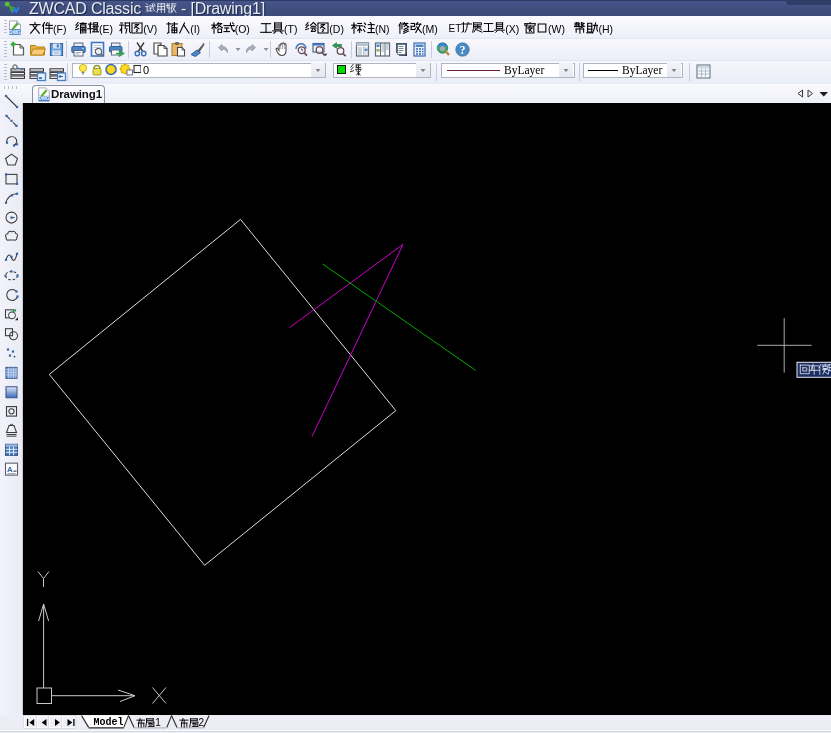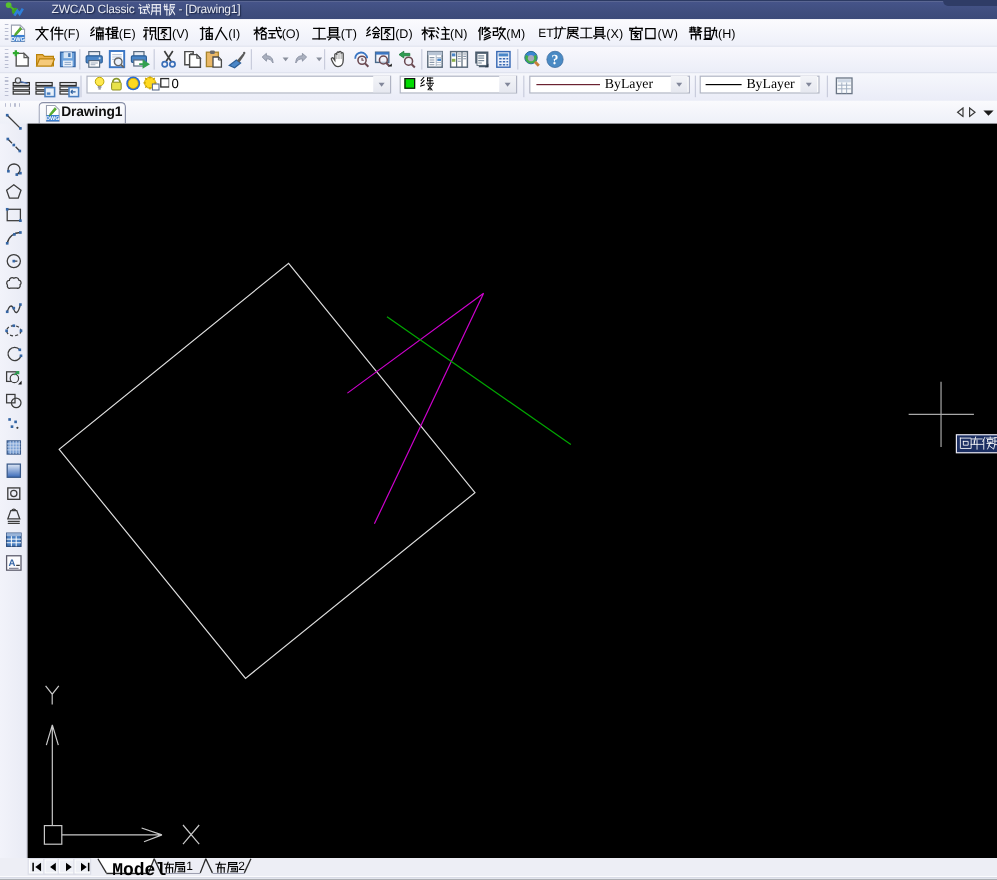--- a/index.html
+++ b/index.html
@@ -6,21 +6,21 @@
 body{position:relative;background:#eef0f8}
 </style></head><body>
 <div class="abs" style="left:0;top:0;width:831px;height:16px;background:linear-gradient(#46548a,#3f4e7e 60%,#3b4a79);border-top:1px solid #2c3a63"></div>
 <div class="abs" style="left:786px;top:0;width:45px;height:5px;background:#2f3c66;border-radius:0 0 0 4px"></div>
 <svg class="abs" style="left:4px;top:1px" width="17" height="14" viewBox="0 0 17 14">
 <circle cx="3.2" cy="3.2" r="2.4" fill="#57c22d"></circle>
     <circle cx="8.6" cy="8.2" r="2.7" fill="#3fa51e"></circle>
 <path d="M4.5 4.5 L7.5 7" stroke="#4db526" stroke-width="1.6"></path>
 <path d="M8 12 l2.4-4 2 2.6 2.6-4.4" stroke="#2e7fd9" stroke-width="2.2" fill="none"></path>
 </svg>
-<div class="abs" style="left:43px;top:3px;font-size:10px;letter-spacing:-0.2px;color:#e8eaf2;text-shadow:1px 1px 1px #1c2747;line-height:11px">ZWCAD Classic <svg width="10.5" height="10.5" viewBox="0 0 100 100" style="vertical-align:top;" fill="none" stroke="#e8eaf2" stroke-width="8.5" stroke-linecap="square">
+<div class="abs" style="left:29px;top:3px;font-size:16px;letter-spacing:-0.2px;color:#e8eaf2;text-shadow:1px 1px 1px #1c2747;line-height:11px">ZWCAD Classic <svg width="10.5" height="10.5" viewBox="0 0 100 100" style="vertical-align:top;" fill="none" stroke="#e8eaf2" stroke-width="8.5" stroke-linecap="square">
       <path d="M12,6 L22,16"></path>
       <path d="M6,34 L28,34"></path>
       <path d="M20,34 L20,78"></path>
       <path d="M20,78 L32,68"></path>
       <path d="M38,28 L96,28"></path>
       <path d="M70,8 L70,26"></path>
       <path d="M84,6 L92,16"></path>
       <path d="M74,28 L80,60 L94,76"></path>
       <path d="M42,48 L64,48"></path>
       <path d="M52,48 L52,72"></path>
@@ -696,21 +696,21 @@
 <path d="M81.6 715.6 L88.6 727.4"></path>
 <path d="M128.5 715.6 L123.8 727.4 M128.5 715.6 L134 727.4"></path>
 <path d="M171.5 715.6 L166.9 727.4 M171.5 715.6 L177 727.4"></path>
 <path d="M209.1 715.6 L203.6 727.4"></path>
 <path d="M88.6 727.9 L123.8 727.9"></path>
 </g>
 <g stroke="#9a9cac" stroke-width="0.8">
       <path d="M134 727.9 h33 M177 727.9 h27"></path>
     </g>
 </svg>
-<span class="abs" style="left:93.5px;top:717.3px;font-size:15px;font-weight:bold;font-family:'Liberation Mono',monospace;color:#000">Model</span>
+<span class="abs" style="left:93.5px;top:717.3px;font-size:10px;font-weight:bold;font-family:'Liberation Mono',monospace;color:#000">Model</span>
 <div class="abs" style="left:135.6px;top:718px;white-space:nowrap"><svg width="9.8" height="9.8" viewBox="0 0 100 100" style="vertical-align:top;" fill="none" stroke="#000" stroke-width="9.5" stroke-linecap="square">
       <path d="M10,22 L92,22"></path>
       <path d="M42,4 L24,58"></path>
       <path d="M26,52 L26,90"></path>
       <path d="M26,52 L80,52"></path>
       <path d="M80,52 L80,90"></path>
       <path d="M53,22 L53,94"></path>
     </svg><svg width="9.8" height="9.8" viewBox="0 0 100 100" style="vertical-align:top;" fill="none" stroke="#000" stroke-width="9.5" stroke-linecap="square">
       <path d="M16,8 L84,8"></path>
       <path d="M84,8 L84,24"></path>

